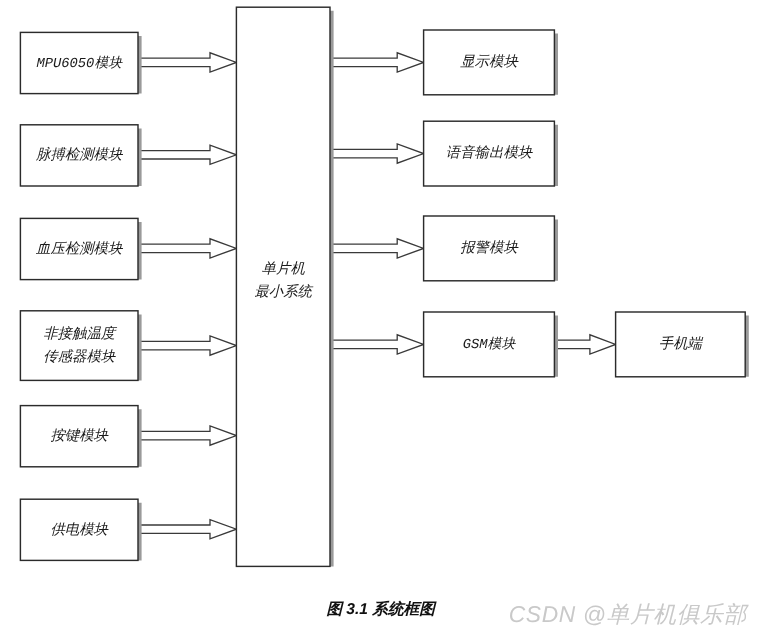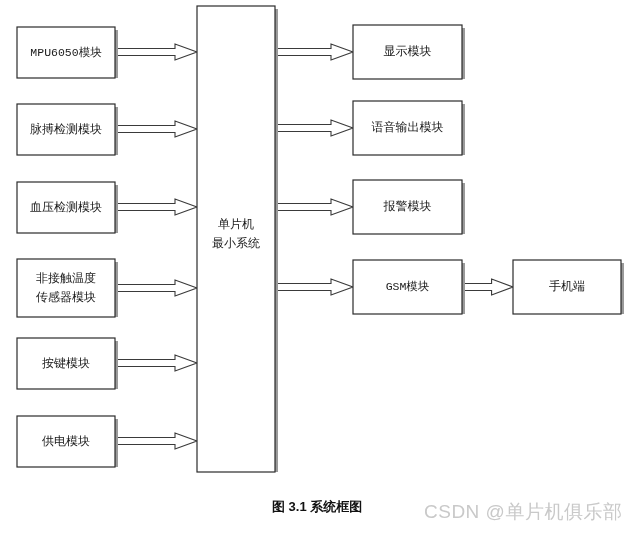--- a/index.html
+++ b/index.html
@@ -13,20 +13,21 @@
     position: relative;
     font-family: "Liberation Sans", "DejaVu Sans", sans-serif;
     overflow: hidden;
   }
   #diagram-root {
     position: absolute;
     left: 0;
     top: 0;
     width: 633px;
     height: 534px;
+    font-style: italic;
   }
   svg { display: block; }
   .box-rect {
     fill: #ffffff;
     stroke: #2b2b2b;
     stroke-width: 1.2;
   }
   .box-shadow {
     fill: #9a9a9a;
   }

